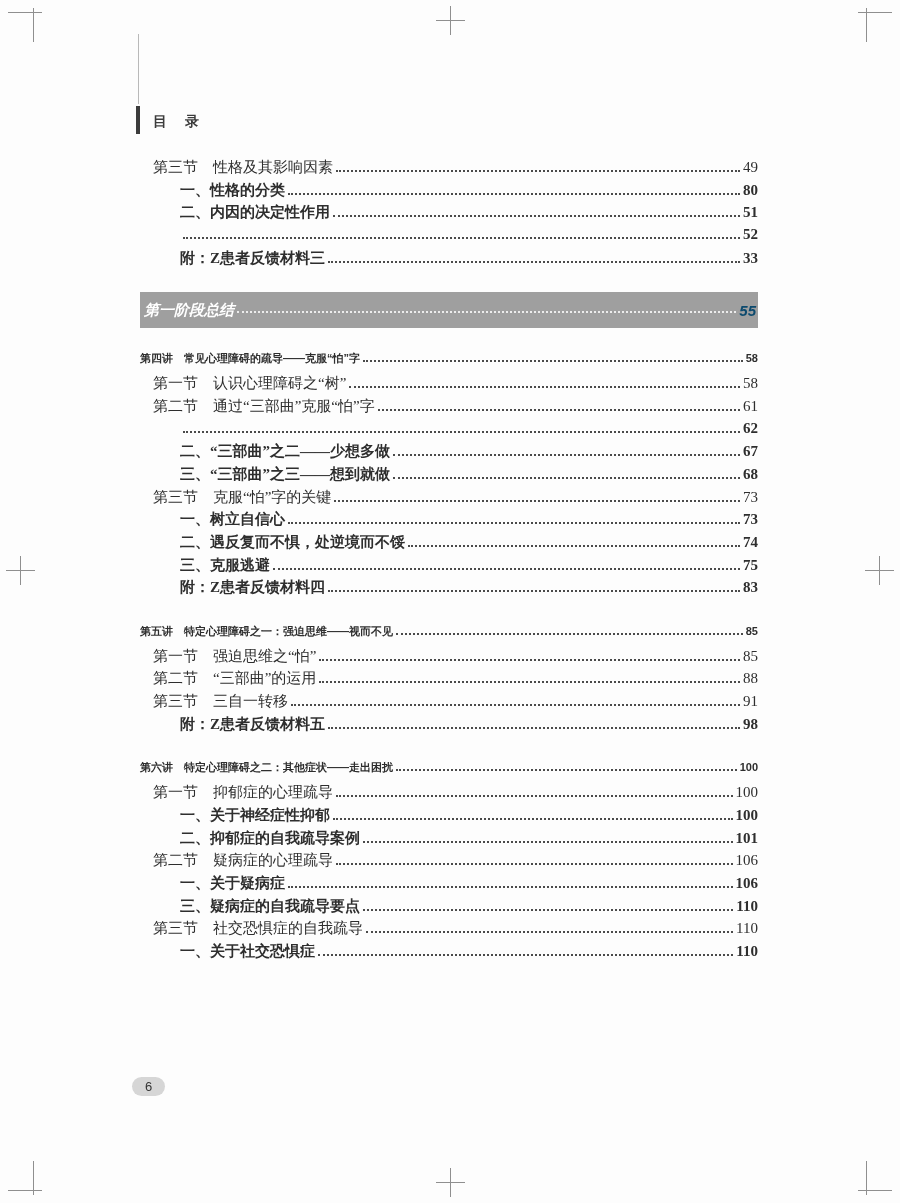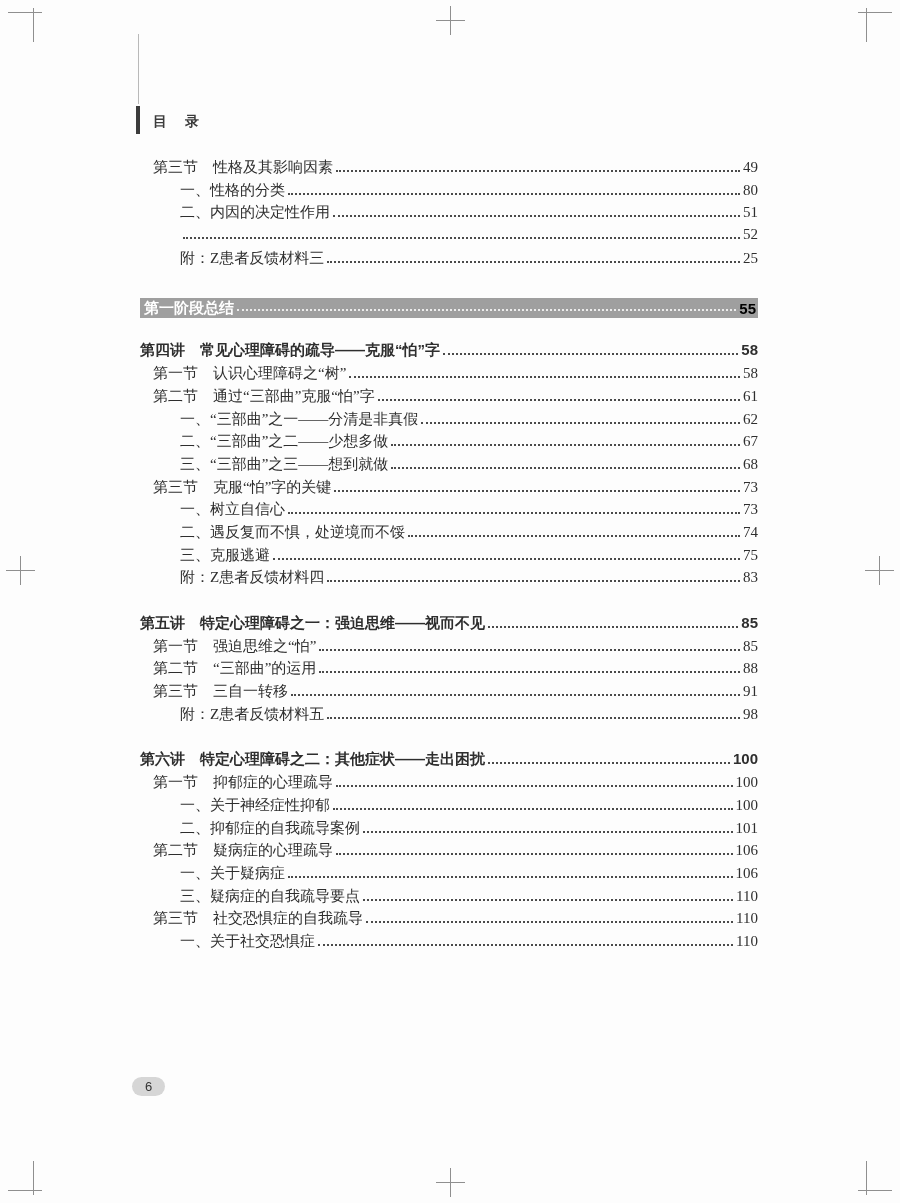--- a/index.html
+++ b/index.html
@@ -18,35 +18,35 @@
     position:absolute; left:153px; top:113px;
     font-family:Liberation Sans, sans-serif;
     font-size:14px; font-weight:bold; letter-spacing:2px; color:#3c3c3c;text-align:center;
   }
   .toc { position:absolute; left:140px; top:158px; width:618px; }
   .row { display:flex; align-items:baseline; height:22.7px; font-size:15px; }
   .row .title { white-space:nowrap; }
   .row .dots { flex:1; border-bottom:2px dotted #4a4a4a; margin:0 3px; min-width:18px; }
   .row .pagenum { white-space:nowrap; }
   .row.section { padding-left:13px; }
-  .row.item, .row.appendix { padding-left:40px; }
+  .row.item, .row.appendix { padding-left:40px;font-weight:bold; }
   .row.chapter {
     margin-top:23px;
     font-family:"Liberation Sans", sans-serif;
-    font-weight:bold; font-size:15px;
+    font-weight:bold; font-size:11px;
   }
   .row.milestone {
-    margin-top:27px; margin-bottom:22px;
+    margin-top:21px; margin-bottom:22px;
     background:#9f9f9f; color:#ffffff;
     font-family:"Liberation Sans", sans-serif;
     font-weight:bold; font-size:15px;
-    height:20px; align-items:center; padding:0 2px 0 4px;
+    height:36px; align-items:center; padding:0 2px 0 4px;font-style:italic;
   }
   .row.milestone .dots { border-color:#ececec; position:relative; top:2px; }
-  .row.milestone .pagenum { color:#000000; font-weight:bold; }
+  .row.milestone .pagenum { color:#0c4a6e; font-weight:bold; }
   .footer-pill {
     position:absolute; left:132px; top:1077px; width:33px; height:19px;
     background:#d6d6d6; border-radius:10px; text-align:center;
     font-family:"Liberation Sans", sans-serif; font-size:13px; line-height:19px; color:#333333;
   }
 </style>
 </head>
 <body>
 
 <div class="mark" style="left:8px;top:12px;width:34px;height:1px;"></div>
@@ -90,21 +90,21 @@
   </div>
 
   <div class="row item">
     <span class="dots"></span>
     <span class="pagenum">52</span>
   </div>
 
   <div class="row appendix">
     <span class="title">附：Z患者反馈材料三</span>
     <span class="dots"></span>
-    <span class="pagenum">25</span>
+    <span class="pagenum">33</span>
   </div>
 
   <div class="row milestone">
     <span class="title">第一阶段总结</span>
     <span class="dots"></span>
     <span class="pagenum">55</span>
   </div>
 
   <div class="row chapter">
     <span class="title">第四讲　常见心理障碍的疏导——克服“怕”字</span>
@@ -118,21 +118,20 @@
     <span class="pagenum">58</span>
   </div>
 
   <div class="row section">
     <span class="title">第二节　通过“三部曲”克服“怕”字</span>
     <span class="dots"></span>
     <span class="pagenum">61</span>
   </div>
 
   <div class="row item">
-    <span class="title">一、“三部曲”之一——分清是非真假</span>
     <span class="dots"></span>
     <span class="pagenum">62</span>
   </div>
 
   <div class="row item">
     <span class="title">二、“三部曲”之二——少想多做</span>
     <span class="dots"></span>
     <span class="pagenum">67</span>
   </div>
 

